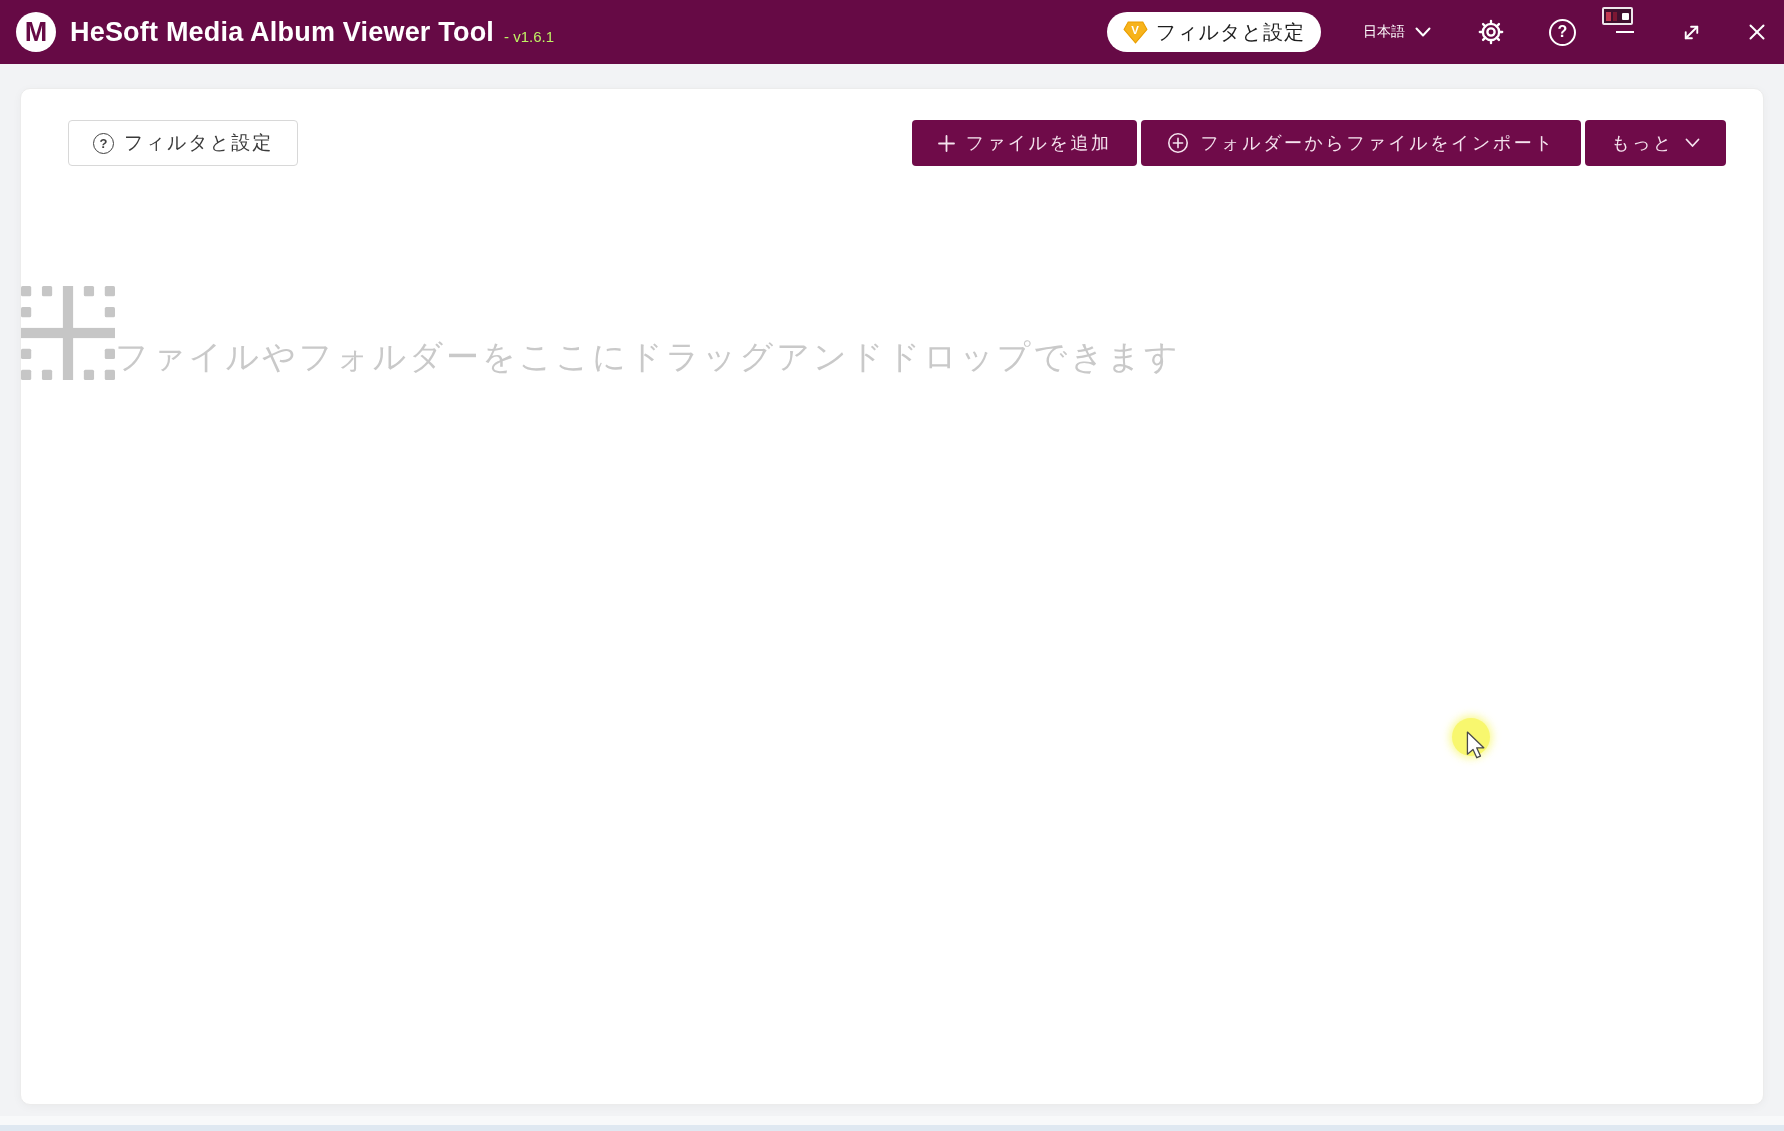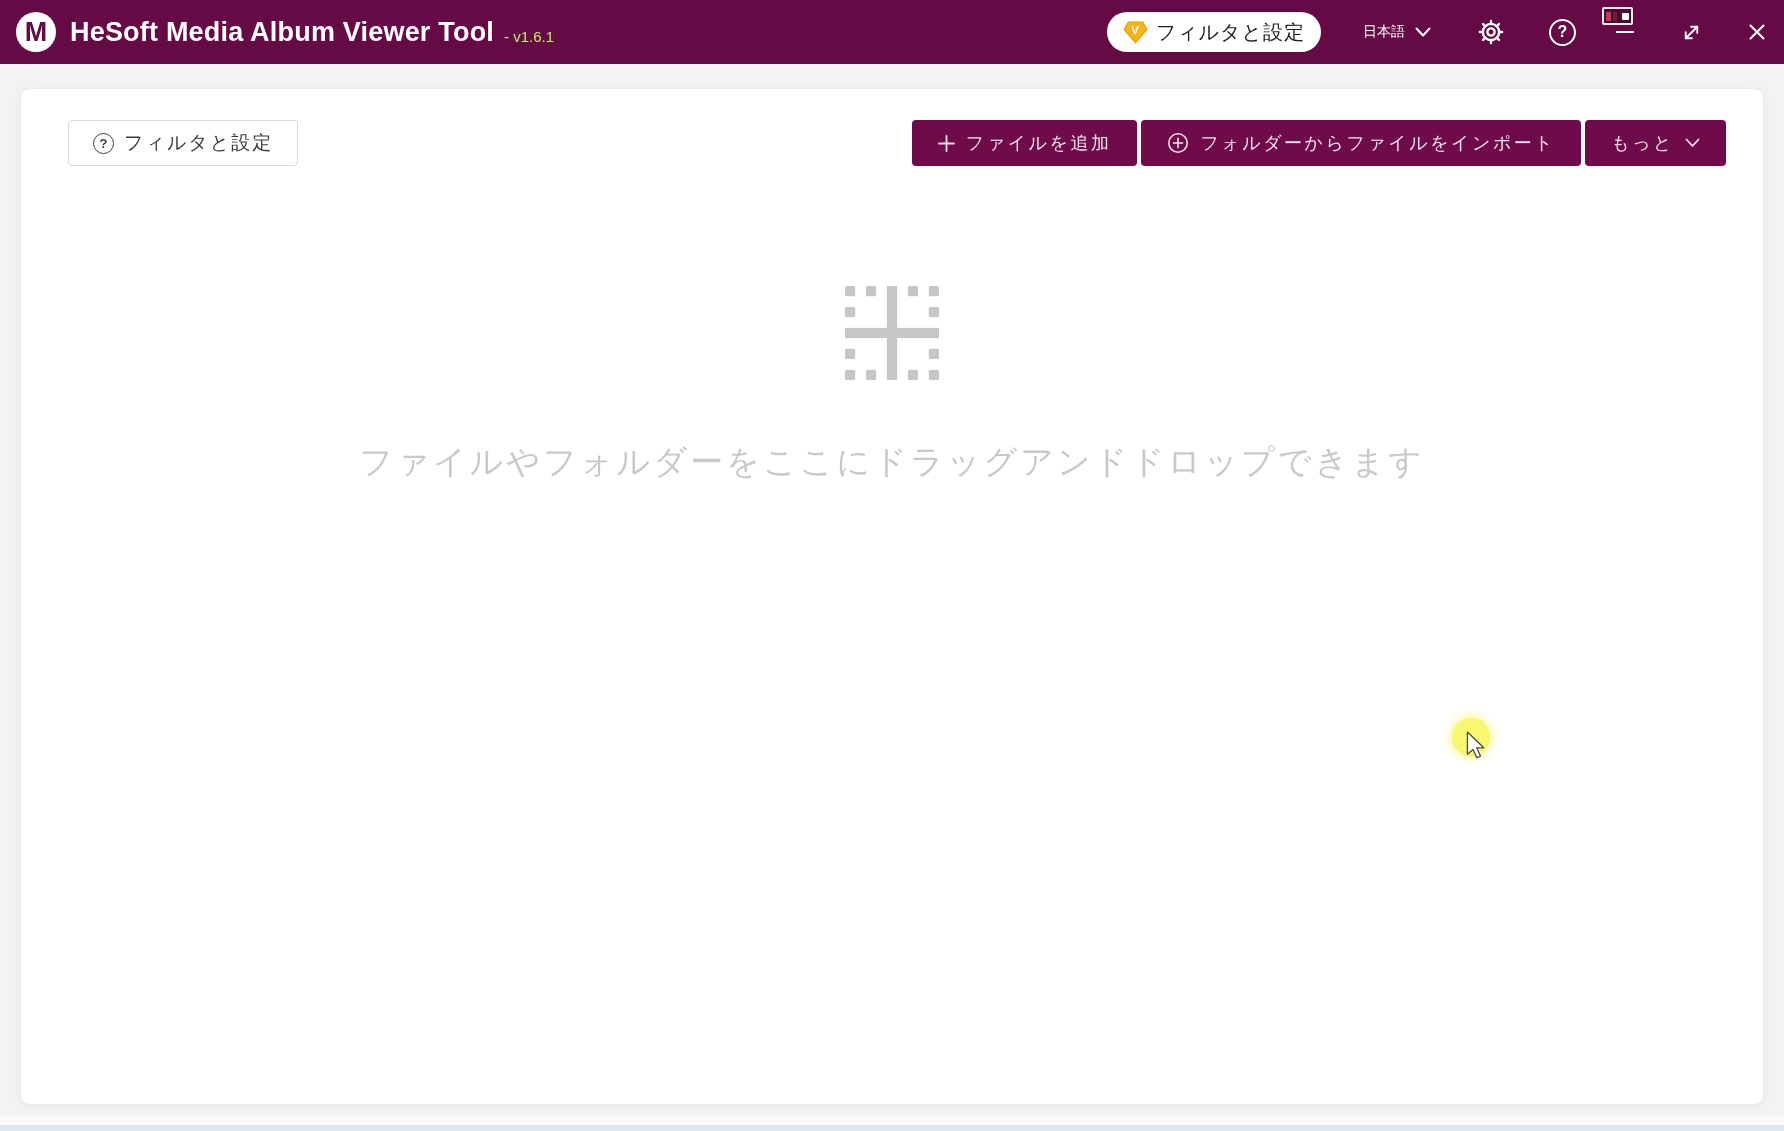--- a/index.html
+++ b/index.html
@@ -50,21 +50,21 @@
                background:#ffffff; border:1px solid #d8d8d8; border-radius:4px; color:#3a3a3a;
                font-size:19px; letter-spacing:2px; cursor:pointer; white-space:nowrap; font-family:inherit; }
   .qcircle-light { width:21px; height:21px; border:1.6px solid #404040; border-radius:50%; color:#404040;
                    font-size:13px; font-weight:bold; display:flex; align-items:center; justify-content:center;
                    letter-spacing:0; flex:none; }
   .btn-dark { height:46px; display:inline-flex; align-items:center; gap:11px; padding:0 26px;
               background:#6f0b49; border:none; border-radius:4px; color:#f5e3ee; font-size:18px;
               letter-spacing:2.5px; cursor:pointer; white-space:nowrap; font-family:inherit; }
 
   
-  .dropzone { display:flex; flex-direction:column; align-items:center; }
+  .dropzone { display:flex; flex-direction:row; align-items:flex-end; }
   .dz-icon { margin-top:120px; }
   .dz-main { margin-top:60px; font-size:33px; color:#c9c9c9; letter-spacing:3px; white-space:nowrap; }
   .dz-sub { margin-top:26px; font-size:20px; color:#b3b3b3; letter-spacing:2px; white-space:nowrap; }
   .dz-here { margin:0 13px; color:#adadad; cursor:pointer; }
 
   
   .cursor-hl { position:absolute; left:1452px; top:718px; width:38px; height:38px; border-radius:50%;
                background:#f8f76e; box-shadow:0 0 8px 2px rgba(248,247,110,0.8); }
   .cursor-arrow { position:absolute; left:1466px; top:731px; }
 

